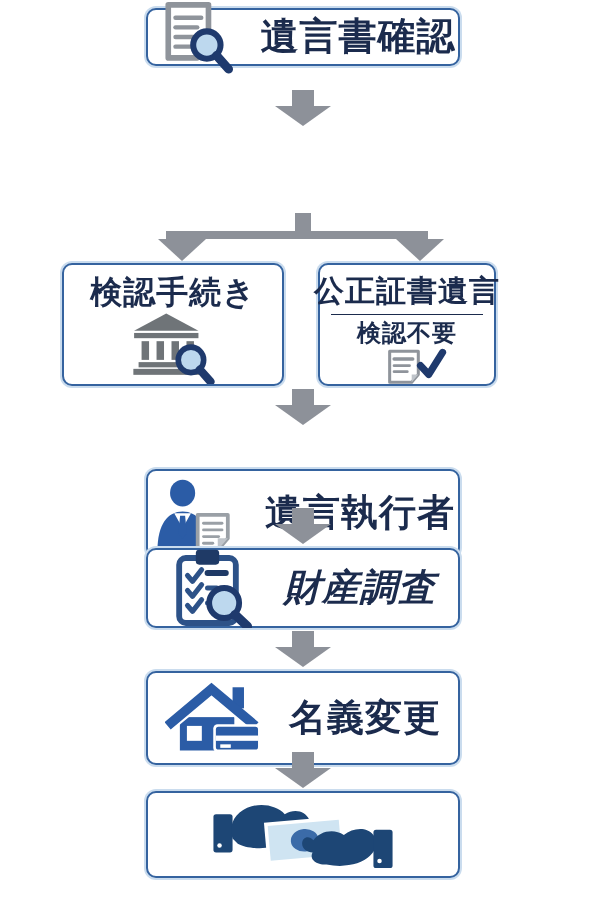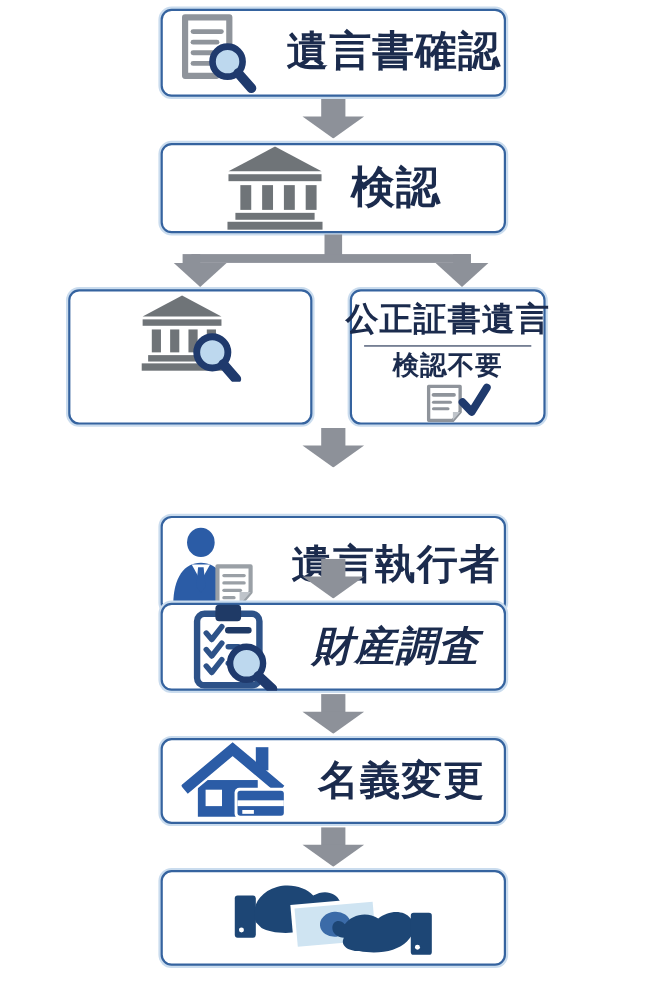--- a/index.html
+++ b/index.html
@@ -38,69 +38,55 @@
   }
   .arrow-abs{position:absolute;}
   .divider{width:152px;height:2px;background:var(--text);margin:7px 0 5px 0;}
   svg{display:block;}
 </style>
 </head>
 <body>
 
 <div class="canvas">
 
-  <div class="box row" id="b1" style="left:146px;top:8px;width:314px;height:80px;">
+  <div class="box row" id="b1" style="left:146px;top:8px;width:314px;height:58px;">
     <svg width="86" height="74" viewBox="0 0 104 92">
       <path d="M20,6 H70 V56 L56,72 H20 Z" style="fill:#fff;stroke:var(--doc_gray);stroke-width:7;stroke-linejoin:round;"></path>
       <path d="M70,56 L56,72 V56 Z" style="fill:var(--doc_fold);"></path>
       <g style="stroke:var(--doc_gray);stroke-width:5.5;stroke-linecap:round;">
         <line x1="29" y1="22" x2="61" y2="22"></line>
         <line x1="29" y1="34" x2="56" y2="34"></line>
         <line x1="29" y1="46" x2="52" y2="46"></line>
         <line x1="29" y1="58" x2="48" y2="58"></line>
       </g>
       <circle cx="68" cy="56" r="17" style="fill:var(--lens_blue);stroke:var(--icon_navy);stroke-width:7.5;"></circle>
       <line x1="80" y1="69" x2="95" y2="86" style="stroke:var(--icon_navy);stroke-width:11;stroke-linecap:round;"></line>
     </svg>
     <span class="lbl" style="font-size:38px;">遺言書確認</span>
   </div>
 
   <svg class="arrow-abs" style="left:274px;top:90px;" width="58" height="36" viewBox="0 0 58 36">
     <rect x="18" y="0" width="22" height="17" style="fill:var(--arrow);"></rect>
     <polygon points="1,16 57,16 29,36" style="fill:var(--arrow);"></polygon>
   </svg>
 
-  <div class="box row" id="b2" style="left:146px;top:130px;width:314px;height:82px;">
-    <svg width="90" height="76" viewBox="0 0 100 84">
-      <g style="fill:var(--icon_gray);">
-        <polygon points="50,0 97,25 3,25"></polygon>
-        <rect x="3" y="28" width="94" height="7"></rect>
-        <rect x="15" y="39" width="11" height="25"></rect>
-        <rect x="37" y="39" width="11" height="25"></rect>
-        <rect x="59" y="39" width="11" height="25"></rect>
-        <rect x="81" y="39" width="11" height="25"></rect>
-        <rect x="10" y="67" width="80" height="7"></rect>
-        <rect x="2" y="76" width="96" height="8"></rect>
-      </g>
-    </svg>
-    <span class="lbl" style="font-size:40px;">検認</span>
-  </div>
 
   <svg class="arrow-abs" style="left:150px;top:213px;" width="310" height="50" viewBox="0 0 310 50">
     <g style="fill:var(--arrow);">
       <rect x="145" y="0" width="16" height="22"></rect>
       <rect x="24" y="18" width="254" height="8"></rect>
       <rect x="16" y="18" width="16" height="10"></rect>
       <rect x="262" y="18" width="16" height="10"></rect>
       <polygon points="8,26 56,26 32,48"></polygon>
       <polygon points="246,26 294,26 270,48"></polygon>
     </g>
   </svg>
 
   <div class="box col" id="b3" style="left:62px;top:263px;width:222px;height:123px;">
+    <span class="lbl" style="font-size:32px;margin-top:10px;">検認手続き</span>
     <svg width="116" height="80" viewBox="0 0 112 96" style="margin-top:2px;">
       <g style="fill:var(--icon_gray);">
         <polygon points="47,2 90,25 4,25"></polygon>
         <rect x="4" y="28" width="86" height="7"></rect>
         <rect x="14" y="39" width="10" height="25"></rect>
         <rect x="34" y="39" width="10" height="25"></rect>
         <rect x="54" y="39" width="10" height="25"></rect>
         <rect x="74" y="39" width="10" height="25"></rect>
         <rect x="10" y="67" width="74" height="7"></rect>
         <rect x="3" y="76" width="88" height="8"></rect>
@@ -170,21 +156,21 @@
       <line x1="77" y1="80" x2="92" y2="94" style="stroke:var(--icon_navy);stroke-width:11;stroke-linecap:round;"></line>
     </svg>
     <span class="lbl" style="font-size:37px;">財産調査</span>
   </div>
 
   <svg class="arrow-abs" style="left:274px;top:631px;" width="58" height="36" viewBox="0 0 58 36">
     <rect x="18" y="0" width="22" height="17" style="fill:var(--arrow);"></rect>
     <polygon points="1,16 57,16 29,36" style="fill:var(--arrow);"></polygon>
   </svg>
 
-  <div class="box row" id="b7" style="left:146px;top:671px;width:314px;height:78px;">
+  <div class="box row" id="b7" style="left:146px;top:671px;width:314px;height:94px;">
     <svg width="100" height="72" viewBox="0 0 112 82">
       <rect x="16" y="40" width="62" height="38" style="fill:var(--icon_blue);"></rect>
       <path d="M4,52 L52,12 L100,52" style="fill:none;stroke:#fff;stroke-width:10;"></path>
       <rect x="76" y="6" width="13" height="24" style="fill:var(--icon_blue);"></rect>
       <path d="M2,50 L52,8 L102,50" style="fill:none;stroke:var(--icon_blue);stroke-width:11;"></path>
       <rect x="24" y="50" width="17" height="17" style="fill:#fff;"></rect>
       <rect x="54" y="48" width="54" height="32" rx="5" style="fill:#fff;"></rect>
       <rect x="57" y="51" width="48" height="26" rx="3" style="fill:var(--icon_blue);"></rect>
       <rect x="57" y="61" width="48" height="6" style="fill:#fff;"></rect>
       <rect x="62" y="71" width="12" height="4" style="fill:#fff;"></rect>

